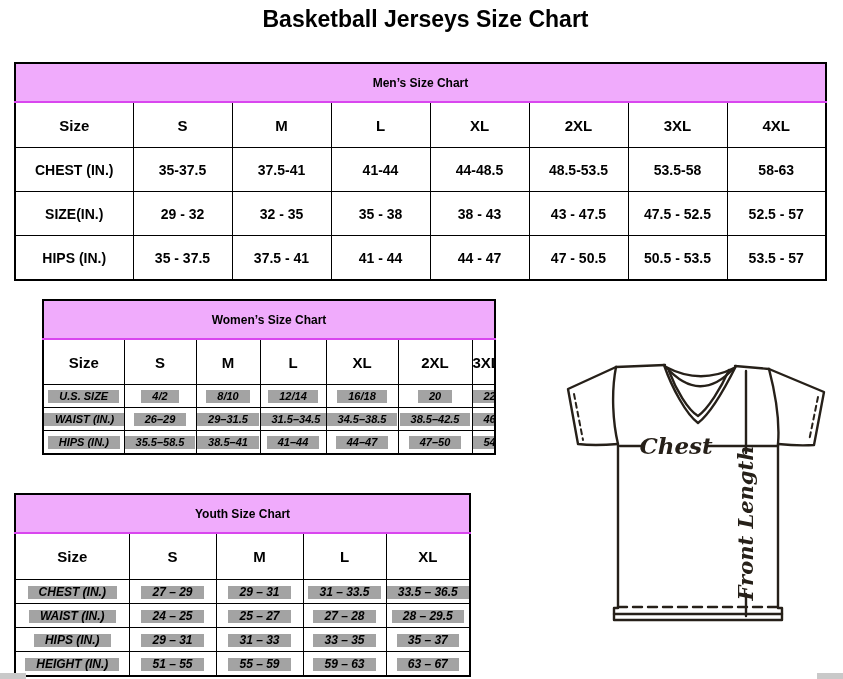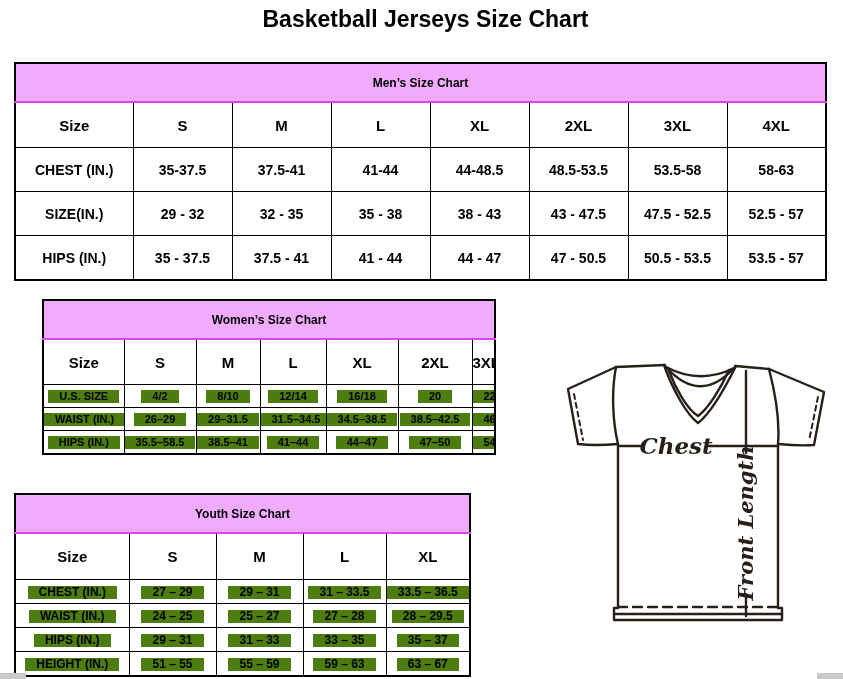--- a/index.html
+++ b/index.html
@@ -30,21 +30,21 @@
   .womens{left:14px;top:299px;width:454px;margin-left:28px;}
   .womens tr.hdr th{height:44px;font-size:15px;}
   .womens tr.data td{height:22px;font-size:11px;}
   .womens td.lbl{font-size:11px;}
   
   .youth{left:14px;top:493px;width:457px;}
   .youth tr.hdr th{height:45px;font-size:15px;}
   .youth tr.data td{height:23px;font-size:12px;}
   .youth td.lbl{font-size:12px;}
   
-  .hl{background:#4d7c0f;padding:0 11px;display:inline-block;line-height:13px;}
+  .hl{background:#a3a3a3;padding:0 11px;display:inline-block;line-height:13px;font-style:italic;}
   
   .diagram{position:absolute;left:556px;top:358px;width:282px;height:274px;}
   .diagram text{
     font-family:"DejaVu Serif", serif;font-style:italic;font-weight:bold;fill:#262019;
   }
   
   .scroll-frag{position:absolute;bottom:0;height:6px;width:26px;background:#c9c9c9;}
   .scroll-frag.left{left:0;}
   .scroll-frag.right{right:0;}
 </style>

